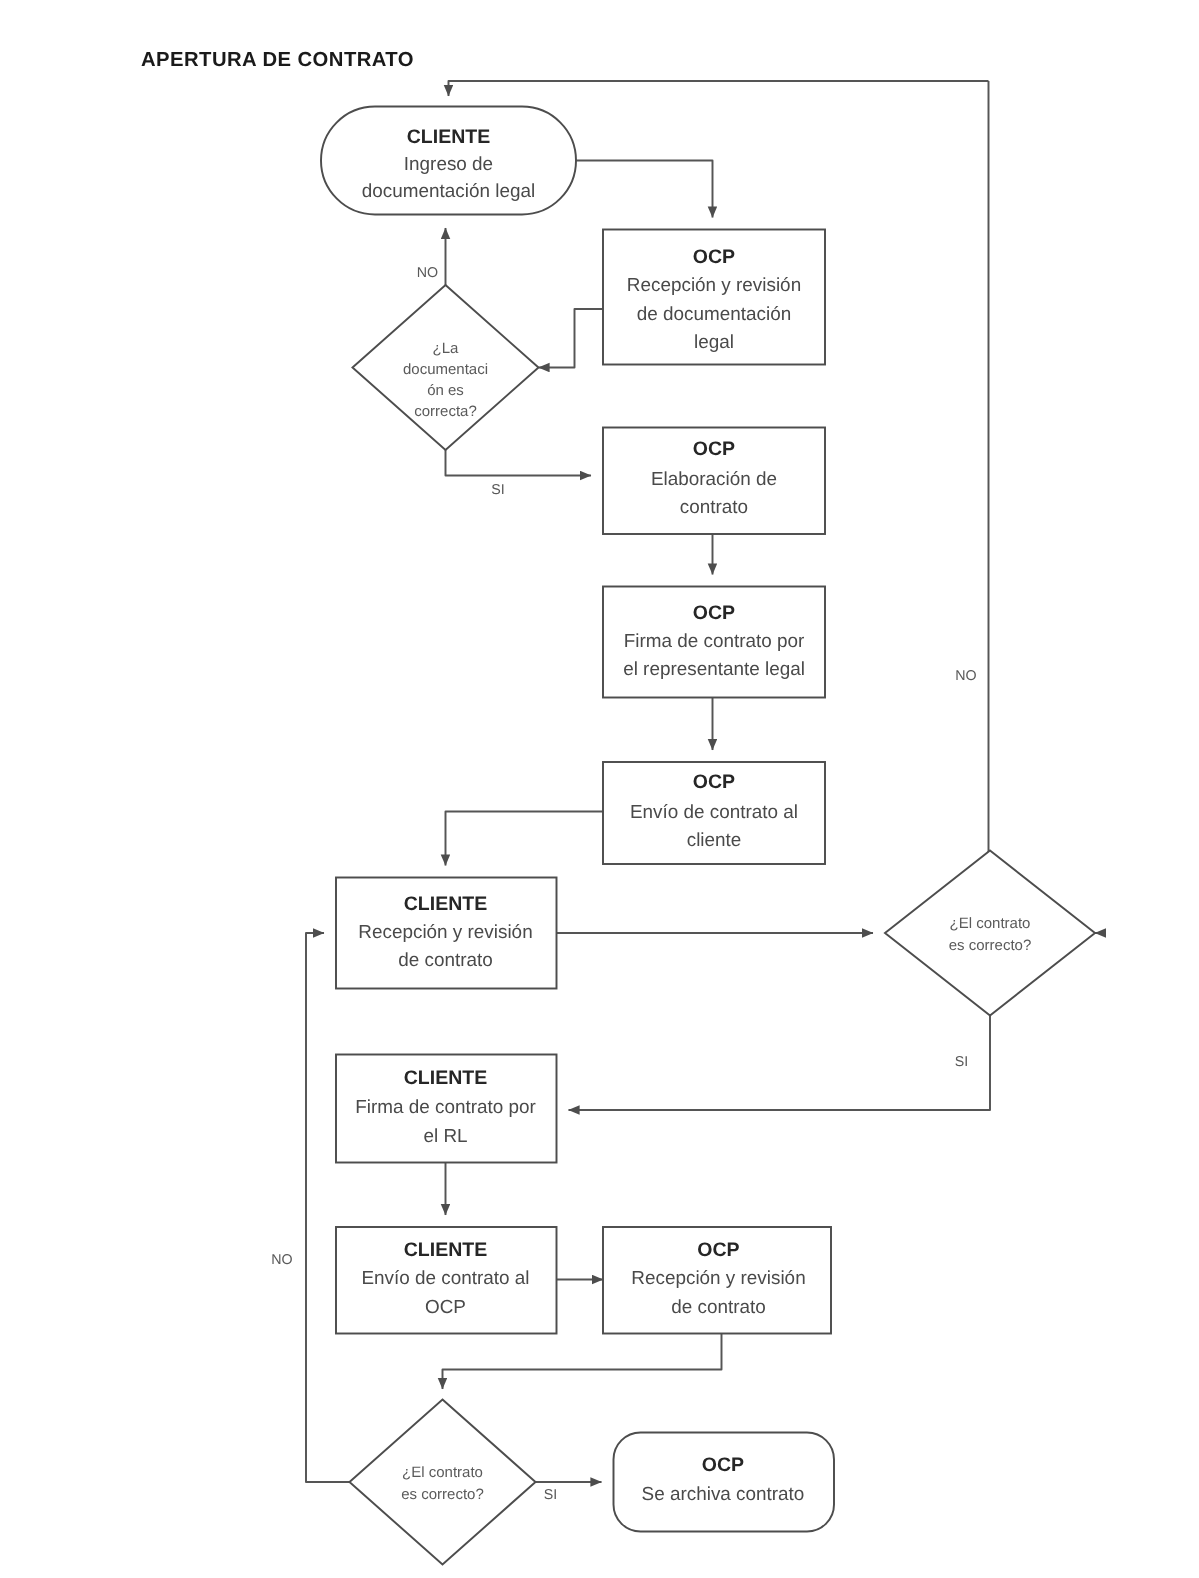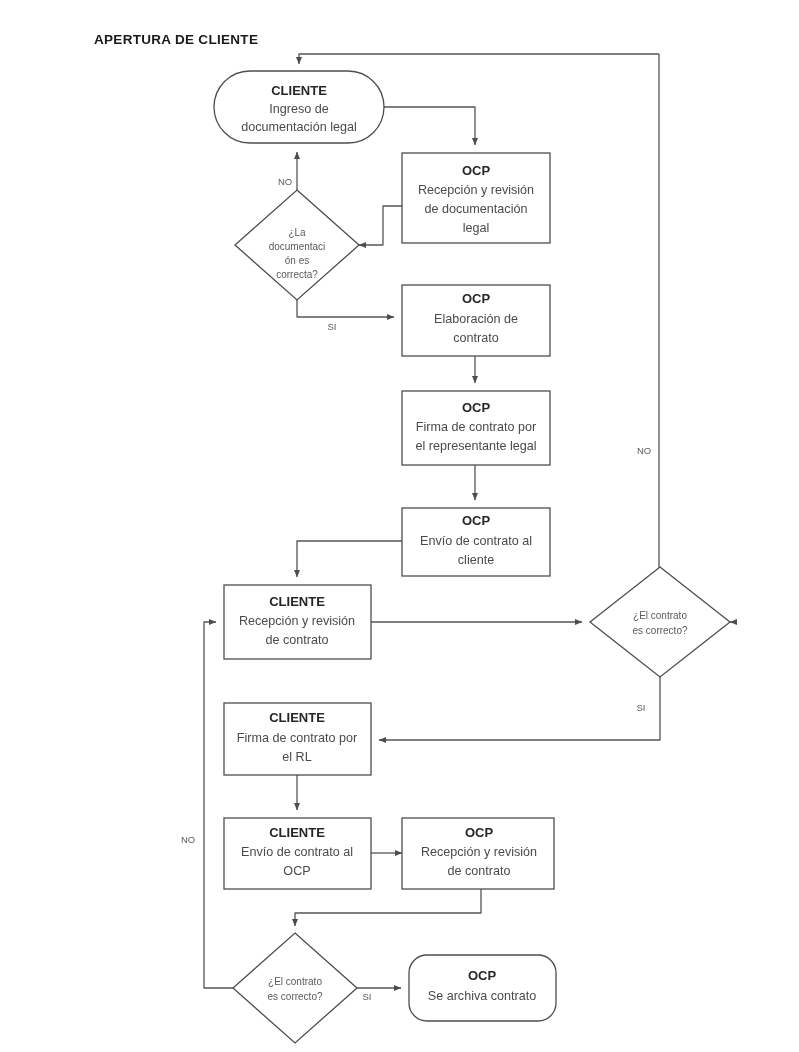--- a/index.html
+++ b/index.html
@@ -77,21 +77,21 @@
     fill: #5a5a5a;
     text-anchor: middle;
     dominant-baseline: middle;
   }
 </style>
 </head>
 <body>
 
 <div id="diagram-root">
 
-  <div class="page-title">APERTURA DE CLIENTE</div>
+  <div class="page-title">APERTURA DE CONTRATO</div>
 
   <svg class="flow" viewBox="0 0 799 1052">
     <defs>
       <marker id="arrowhead" markerWidth="9" markerHeight="9" refX="7.4" refY="3.2" orient="auto" markerUnits="userSpaceOnUse">
         <path d="M 0 0 L 7.6 3.2 L 0 6.4 z" fill="#4d4d4d"></path>
       </marker>
     </defs>
 
     <path class="connector" marker-end="url(#arrowhead)" d="M 730 622 L 730 622 L 730 622"></path>
     <path class="connector" marker-end="url(#arrowhead)" d="M 730 622 L 735 622 L 735 622 M 730 622"></path>

